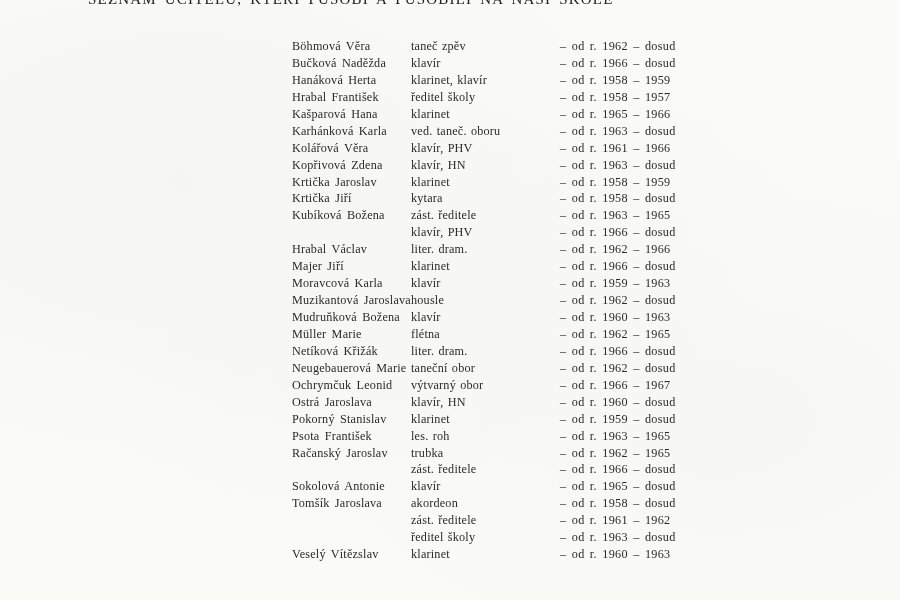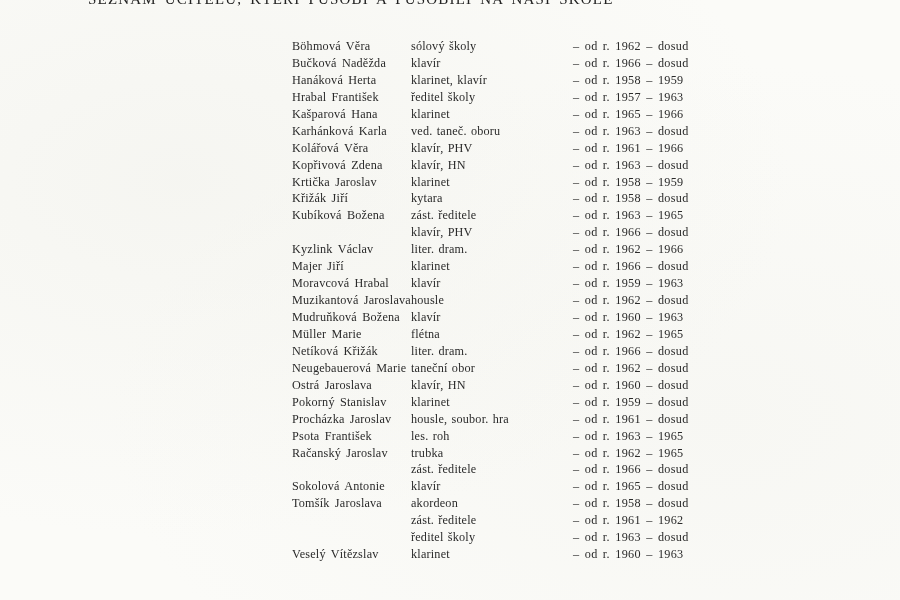--- a/index.html
+++ b/index.html
@@ -33,48 +33,48 @@
     }
     .row {
       position: relative;
       height: 16.95px;
       font-size: 12.2px;
       line-height: 16.95px;
       white-space: nowrap;
     }
     .name { position: absolute; left: 252px; word-spacing: 2px; letter-spacing: 0.2px; margin-left: 40px; }
     .subject { position: absolute; left: 411px; letter-spacing: 0.2px; word-spacing: 1px; }
-    .period { position: absolute; left: 573px; letter-spacing: 0.3px; word-spacing: 2px; }
+    .period { position: absolute; left: 560px; letter-spacing: 0.3px; word-spacing: 2px; }
   </style>
 </head>
 <body>
 
 <div class="page">
   <div class="heading">SEZNAM UČITELŮ, KTEŘÍ PŮSOBÍ A PŮSOBILI NA NAŠÍ ŠKOLE</div>
 
   <div class="list" id="teacher-list">
       <div class="row">
         <span class="name">Böhmová Věra</span>
-        <span class="subject">sólový školy</span>
+        <span class="subject">taneč zpěv</span>
         <span class="period">– od r. 1962 – dosud</span>
       </div>
       <div class="row">
         <span class="name">Bučková Naděžda</span>
         <span class="subject">klavír</span>
         <span class="period">– od r. 1966 – dosud</span>
       </div>
       <div class="row">
         <span class="name">Hanáková Herta</span>
         <span class="subject">klarinet, klavír</span>
         <span class="period">– od r. 1958 – 1959</span>
       </div>
       <div class="row">
         <span class="name">Hrabal František</span>
         <span class="subject">ředitel školy</span>
-        <span class="period">– od r. 1957 – 1963</span>
+        <span class="period">– od r. 1958 – 1957</span>
       </div>
       <div class="row">
         <span class="name">Kašparová Hana</span>
         <span class="subject">klarinet</span>
         <span class="period">– od r. 1965 – 1966</span>
       </div>
       <div class="row">
         <span class="name">Karhánková Karla</span>
         <span class="subject">ved. taneč. oboru</span>
         <span class="period">– od r. 1963 – dosud</span>
@@ -88,46 +88,46 @@
         <span class="name">Kopřivová Zdena</span>
         <span class="subject">klavír, HN</span>
         <span class="period">– od r. 1963 – dosud</span>
       </div>
       <div class="row">
         <span class="name">Krtička Jaroslav</span>
         <span class="subject">klarinet</span>
         <span class="period">– od r. 1958 – 1959</span>
       </div>
       <div class="row">
-        <span class="name">Křižák Jiří</span>
+        <span class="name">Krtička Jiří</span>
         <span class="subject">kytara</span>
         <span class="period">– od r. 1958 – dosud</span>
       </div>
       <div class="row">
         <span class="name">Kubíková Božena</span>
         <span class="subject">zást. ředitele</span>
         <span class="period">– od r. 1963 – 1965</span>
       </div>
       <div class="row">
         <span class="name"></span>
         <span class="subject">klavír, PHV</span>
         <span class="period">– od r. 1966 – dosud</span>
       </div>
       <div class="row">
-        <span class="name">Kyzlink Václav</span>
+        <span class="name">Hrabal Václav</span>
         <span class="subject">liter. dram.</span>
         <span class="period">– od r. 1962 – 1966</span>
       </div>
       <div class="row">
         <span class="name">Majer Jiří</span>
         <span class="subject">klarinet</span>
         <span class="period">– od r. 1966 – dosud</span>
       </div>
       <div class="row">
-        <span class="name">Moravcová Hrabal</span>
+        <span class="name">Moravcová Karla</span>
         <span class="subject">klavír</span>
         <span class="period">– od r. 1959 – 1963</span>
       </div>
       <div class="row">
         <span class="name">Muzikantová Jaroslava</span>
         <span class="subject">housle</span>
         <span class="period">– od r. 1962 – dosud</span>
       </div>
       <div class="row">
         <span class="name">Mudruňková Božena</span>
@@ -143,33 +143,33 @@
         <span class="name">Netíková Křižák</span>
         <span class="subject">liter. dram.</span>
         <span class="period">– od r. 1966 – dosud</span>
       </div>
       <div class="row">
         <span class="name">Neugebauerová Marie</span>
         <span class="subject">taneční obor</span>
         <span class="period">– od r. 1962 – dosud</span>
       </div>
       <div class="row">
+        <span class="name">Ochrymčuk Leonid</span>
+        <span class="subject">výtvarný obor</span>
+        <span class="period">– od r. 1966 – 1967</span>
+      </div>
+      <div class="row">
         <span class="name">Ostrá Jaroslava</span>
         <span class="subject">klavír, HN</span>
         <span class="period">– od r. 1960 – dosud</span>
       </div>
       <div class="row">
         <span class="name">Pokorný Stanislav</span>
         <span class="subject">klarinet</span>
         <span class="period">– od r. 1959 – dosud</span>
-      </div>
-      <div class="row">
-        <span class="name">Procházka Jaroslav</span>
-        <span class="subject">housle, soubor. hra</span>
-        <span class="period">– od r. 1961 – dosud</span>
       </div>
       <div class="row">
         <span class="name">Psota František</span>
         <span class="subject">les. roh</span>
         <span class="period">– od r. 1963 – 1965</span>
       </div>
       <div class="row">
         <span class="name">Račanský Jaroslav</span>
         <span class="subject">trubka</span>
         <span class="period">– od r. 1962 – 1965</span>

